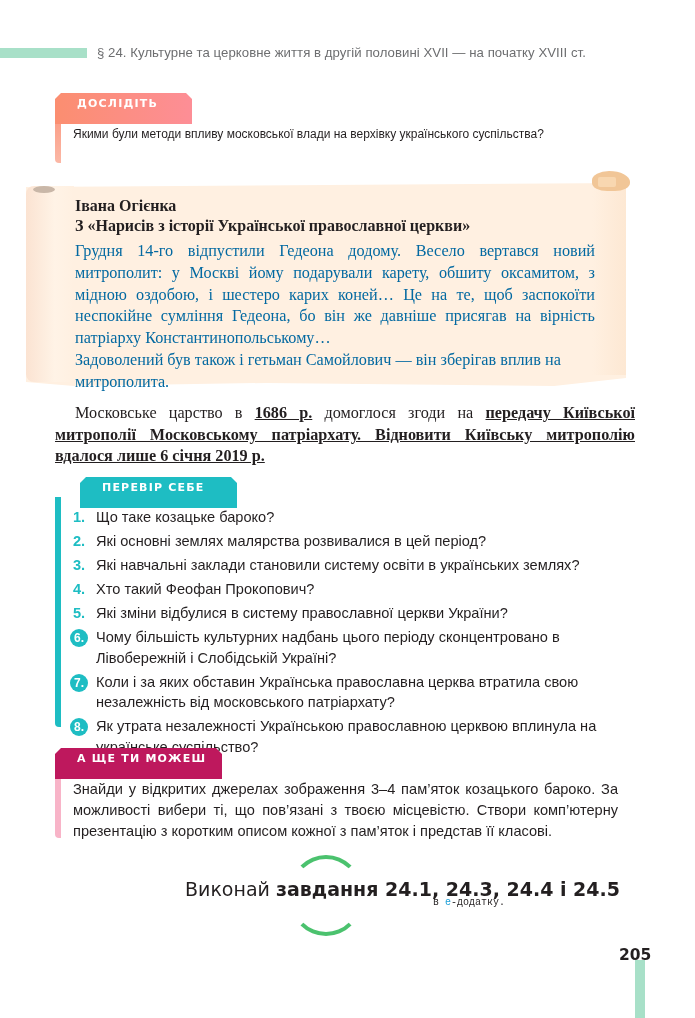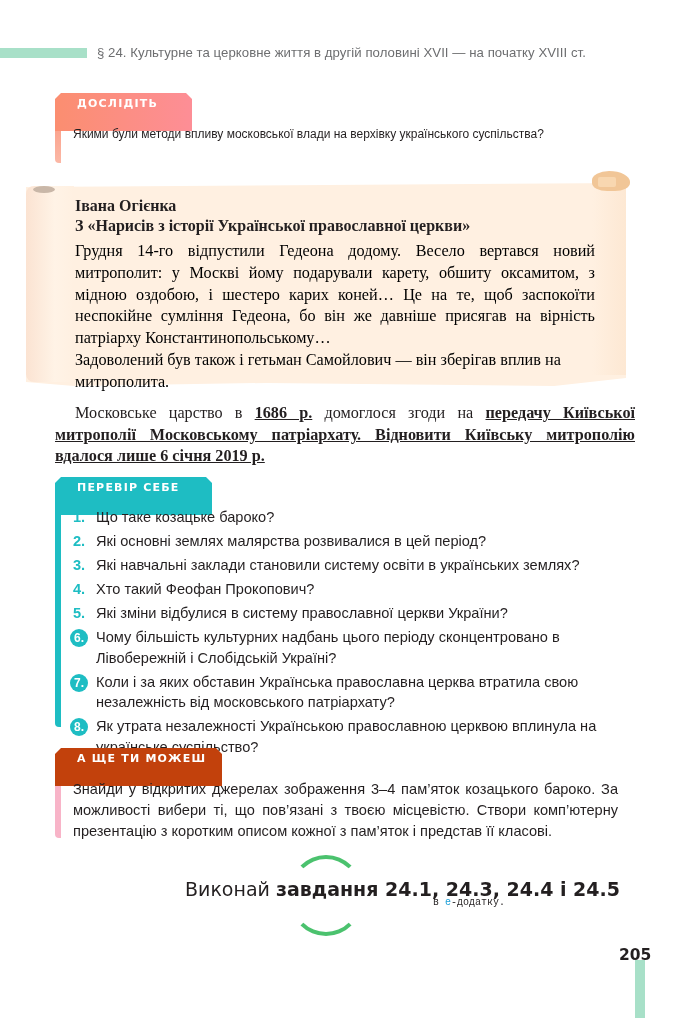--- a/index.html
+++ b/index.html
@@ -5,49 +5,49 @@
   * { box-sizing: border-box; margin: 0; padding: 0; }
   html, body { width: 695px; height: 1018px; background: #ffffff; overflow: hidden; }
   body { position: relative; font-family: "Liberation Sans", sans-serif; color: #231f20; }
 
   
   .hdr-bar { position: absolute; left: 0; top: 48px; width: 87px; height: 10px; background: #a8e0c8; }
   .hdr-text { position: absolute; left: 97px; top: 45px; font-size: 13.2px; color: #6d6e70; letter-spacing: 0.05px; white-space: nowrap; }
 
   
   .rubric { position: absolute; }
-  .rubric .tab { position: absolute; left: 0; top: 0; height: 38px; clip-path: polygon(0 100%, 0 6px, 6px 0, calc(100% - 6px) 0, 100% 6px, 100% 100%); }
+  .rubric .tab { position: absolute; left: 0; top: 0; height: 31px; clip-path: polygon(0 100%, 0 6px, 6px 0, calc(100% - 6px) 0, 100% 6px, 100% 100%); }
   .rubric .tab-label { position: absolute; left: 22px; top: 4px; font-family: "DejaVu Sans", sans-serif; font-weight: bold; font-size: 11px; color: #ffffff; letter-spacing: 1.2px; white-space: nowrap; }
   .rubric .side { position: absolute; left: 0; top: 20px; width: 6px; border-radius: 0 0 0 4px; }
 
   #r1 { left: 55px; top: 93px; width: 140px; height: 70px; }
   #r1 .tab { width: 137px; background: linear-gradient(90deg, #fb8e70 0%, #fd8e96 100%); }
   #r1 .side { height: 50px; background: linear-gradient(180deg, #fb9a82 0%, #fbb8a6 100%); }
 
   #r2 { left: 55px; top: 477px; width: 160px; height: 250px; }
-  #r2 .tab { width: 157px; background: #1ebdc3; }
+  #r2 .tab { width: 157px; background: #1ebdc3; margin-left: 25px; }
   #r2 .side { height: 230px; background: #1ebdc3; }
 
   #r3 { left: 55px; top: 748px; width: 170px; height: 90px; }
-  #r3 .tab { width: 167px; background: #c2410c; }
+  #r3 .tab { width: 167px; background: #be185d; }
   #r3 .side { height: 70px; background: #f8b4c8; }
 
   .q1 { position: absolute; left: 73px; top: 124px; width: 545px; font-size: 12px; line-height: 21px; }
 
   
   .scroll { position: absolute; left: 26px; top: 183px; width: 600px; height: 203px; background: #fff0e1; border-radius: 3px; clip-path: polygon(0 2%, 100% 0, 100% 96%, 88% 100%, 40% 98.5%, 8% 100%, 0 98%); }
   .scroll-left-roll { position: absolute; left: 26px; top: 186px; width: 48px; height: 196px; background: linear-gradient(90deg, #fbe3d2 0%, #fff3e6 60%, #fff0e1 100%); border-radius: 8px 0 0 8px; }
   .roll-end-l { position: absolute; left: 33px; top: 186px; width: 22px; height: 7px; background: #c9b7a8; border-radius: 50%; }
   .roll-end-r { position: absolute; left: 592px; top: 171px; width: 38px; height: 20px; background: #f1c697; border-radius: 45% 55% 40% 40%; }
   .roll-end-r::after { content: ""; position: absolute; left: 6px; top: 6px; width: 18px; height: 10px; background: #f8d7b0; border-radius: 2px; }
   .scroll-right-roll { position: absolute; left: 592px; top: 185px; width: 34px; height: 190px; background: linear-gradient(90deg, #fff0e1 0%, #fde8d3 100%); }
 
   .serif { font-family: "Liberation Serif", serif; }
   .src-title { position: absolute; left: 75px; top: 196px; font-size: 16px; line-height: 20px; font-weight: bold; color: #231f20; }
-  .src-body { position: absolute; left: 75px; top: 241px; width: 520px; font-size: 16.2px; line-height: 21.8px; color: #000000; text-align: justify; }
+  .src-body { position: absolute; left: 75px; top: 241px; width: 520px; font-size: 16.2px; line-height: 21.8px; color: #0369a1; text-align: justify; }
 
   .para { position: absolute; left: 55px; top: 403px; width: 580px; font-size: 16.2px; line-height: 21.6px; color: #231f20; text-indent: 20px; text-align: justify; }
   .para b { font-weight: bold; text-decoration: underline; }
 
   
   .qlist { position: absolute; left: 73px; top: 507px; width: 545px; }
   .qitem { position: relative; padding-left: 23px; font-size: 14.6px; line-height: 20.5px; margin-bottom: 3.5px; }
   .qnum { position: absolute; left: 0; top: 0; font-weight: bold; color: #1ebdc3; font-size: 14.6px; }
   .qnum.circle { left: -3px; top: 2px; width: 18px; height: 18px; border-radius: 50%; background: #1ebdc3; color: #fff; font-size: 12px; line-height: 18px; text-align: center; }
 

